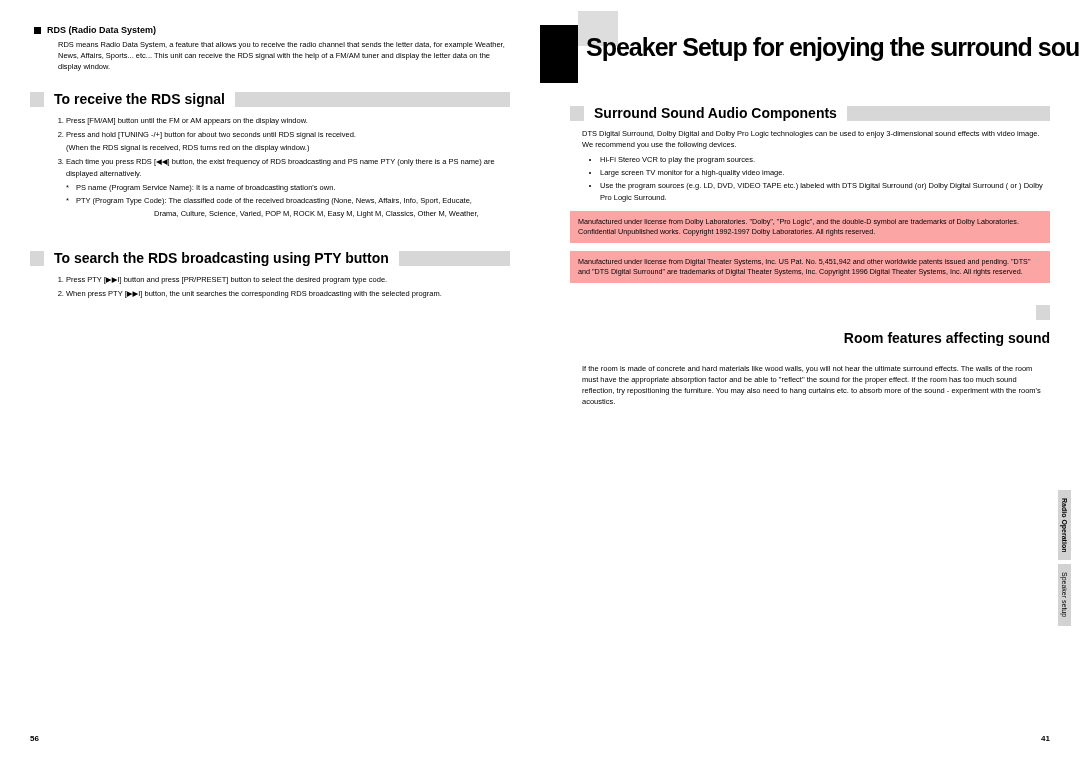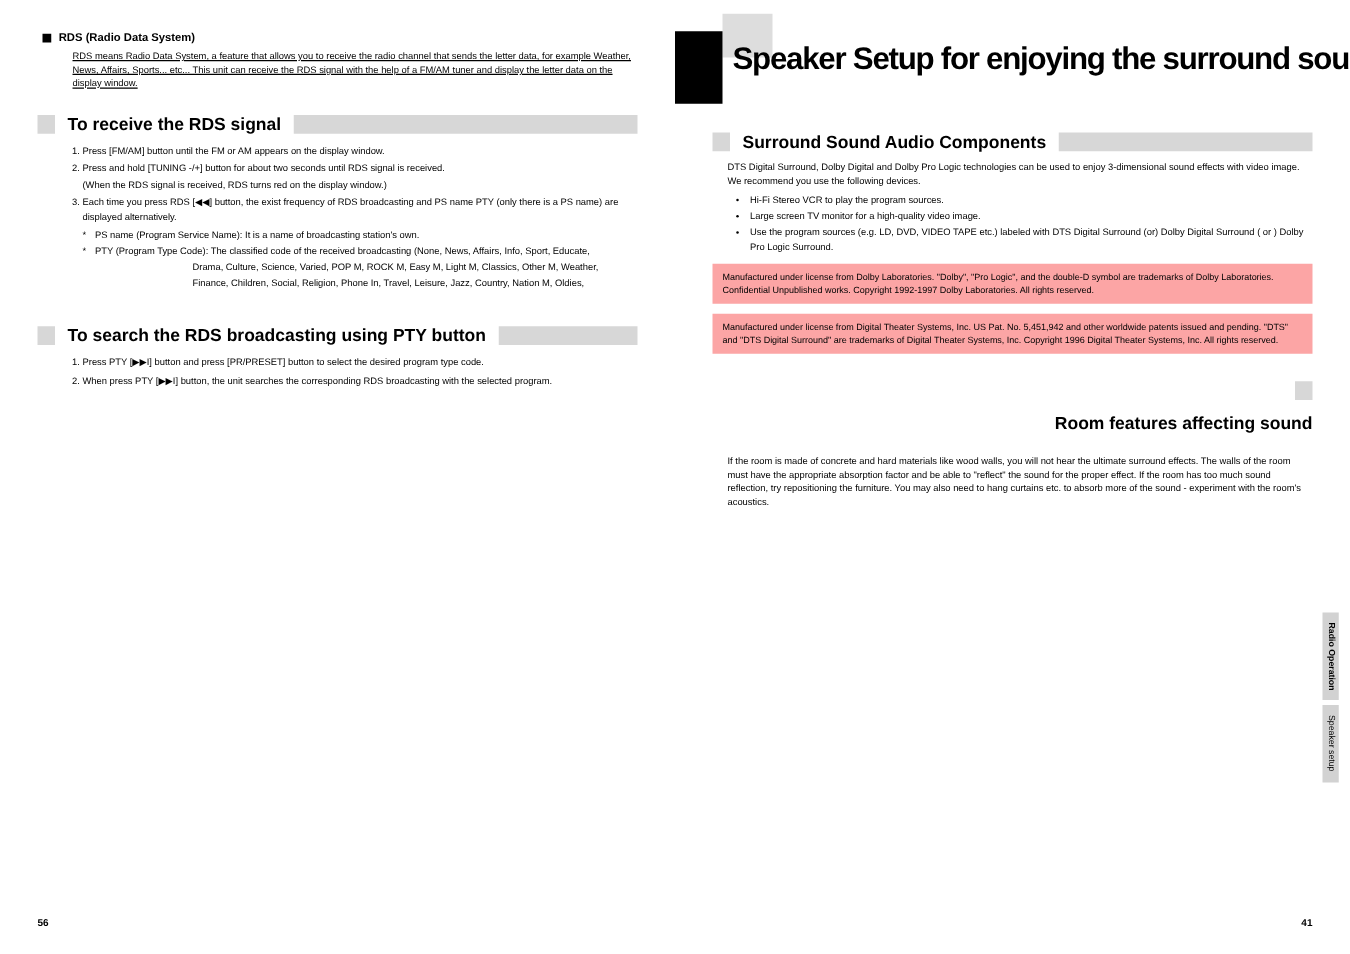--- a/index.html
+++ b/index.html
@@ -88,21 +88,21 @@
     display: inline-block;
     width: 7px; height: 7px; background:#000;
     margin-right: 6px;
     vertical-align: -1px;
   }
   .para, .li-text, .note {
     font-size: 7.5px;
     line-height: 1.45;
     color: #000;
   }
-  .indent { margin-left: 24px; text-decoration: underline; }
+  .indent { margin-left: 24px; }
   ol.steps { padding-left: 36px; margin: 3px 0; }
   ol.steps li { font-size: 7.5px; line-height: 1.5; margin-bottom: 3px; }
   ol.steps li .sub { display:block; margin-top:2px; margin-left:0; }
   ul.bullets { padding-left: 30px; margin: 3px 0; }
   ul.bullets li { font-size: 7.5px; line-height: 1.5; margin-bottom: 2px; }
   .star-list { padding-left: 24px; margin: 4px 0 0 12px; }
   .star-list .row { display:flex; font-size: 7.5px; line-height:1.45; margin-bottom:2px;}
   .star-list .row .b { width:10px; flex:none;}
   .star-list .row .t { flex:1;}
   .star-list .cont { margin-left: 78px;}
@@ -174,21 +174,20 @@
       <div class="row">
           <div class="b">*</div>
           <div class="t">PTY (Program Type Code): The classified code of the received broadcasting (None, News, Affairs, Info, Sport, Educate,</div>
         </div>
       <div class="row">
           <div class="b"></div>
           <div class="t cont">Drama, Culture, Science, Varied, POP M, ROCK M, Easy M, Light M, Classics, Other M, Weather,</div>
         </div>
       <div class="row">
           <div class="b"></div>
-          <div class="t cont">Finance, Children, Social, Religion, Phone In, Travel, Leisure, Jazz, Country, Nation M, Oldies,</div>
         </div>
       <div class="row">
           <div class="b"></div>
         </div>
     </div>
 
     <div class="sec-head" style="margin-top:26px;">
       <div class="sec-tab"></div>
       <div class="sec-title">To search the RDS broadcasting using PTY button</div>
       <div class="sec-bar"></div>

